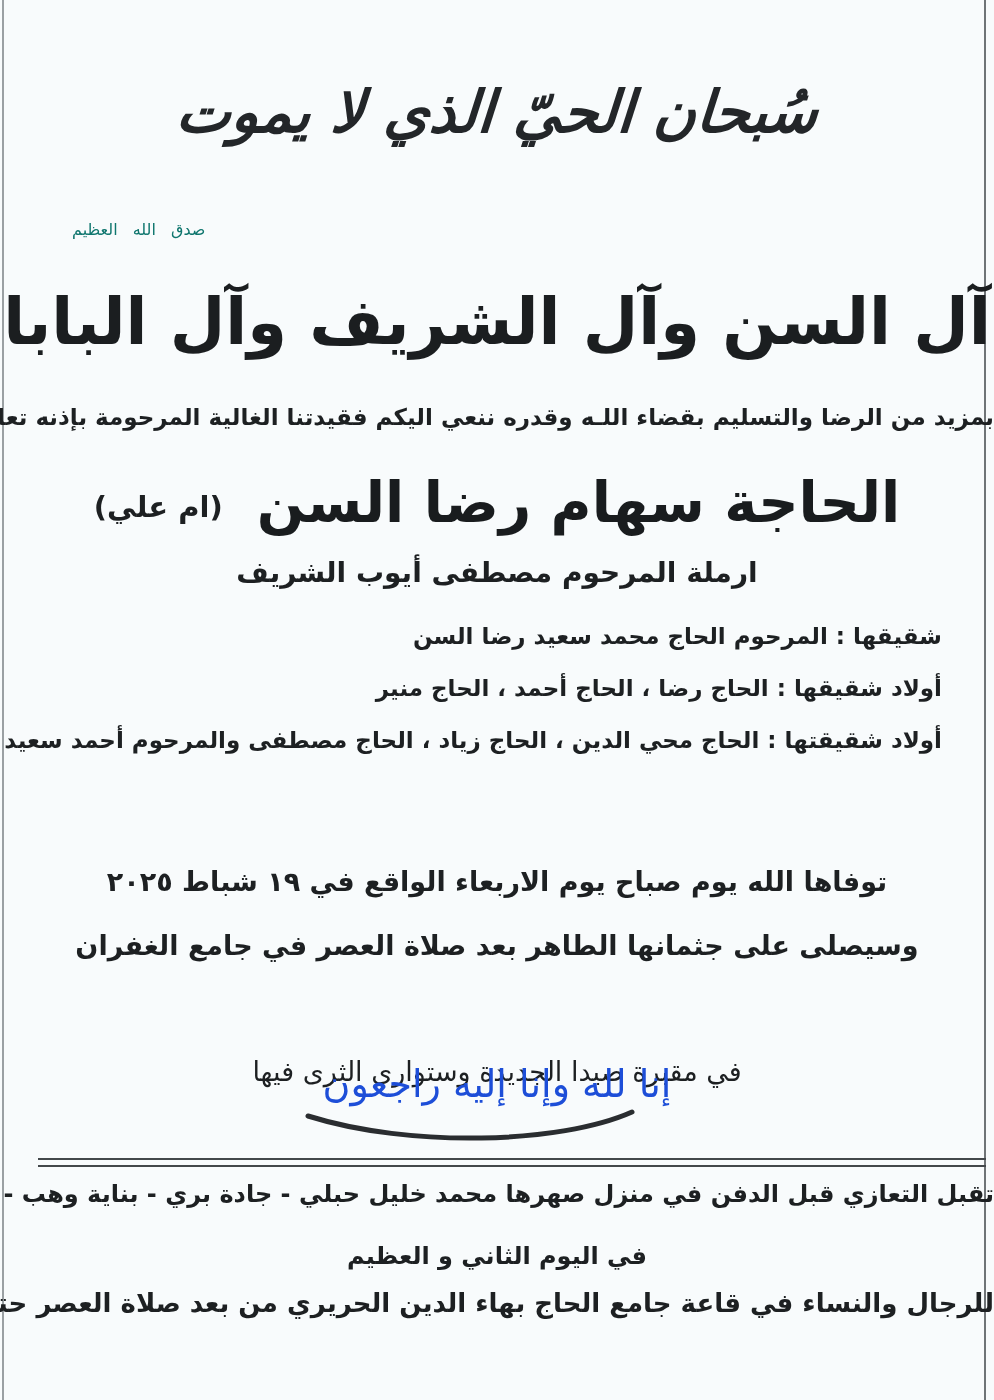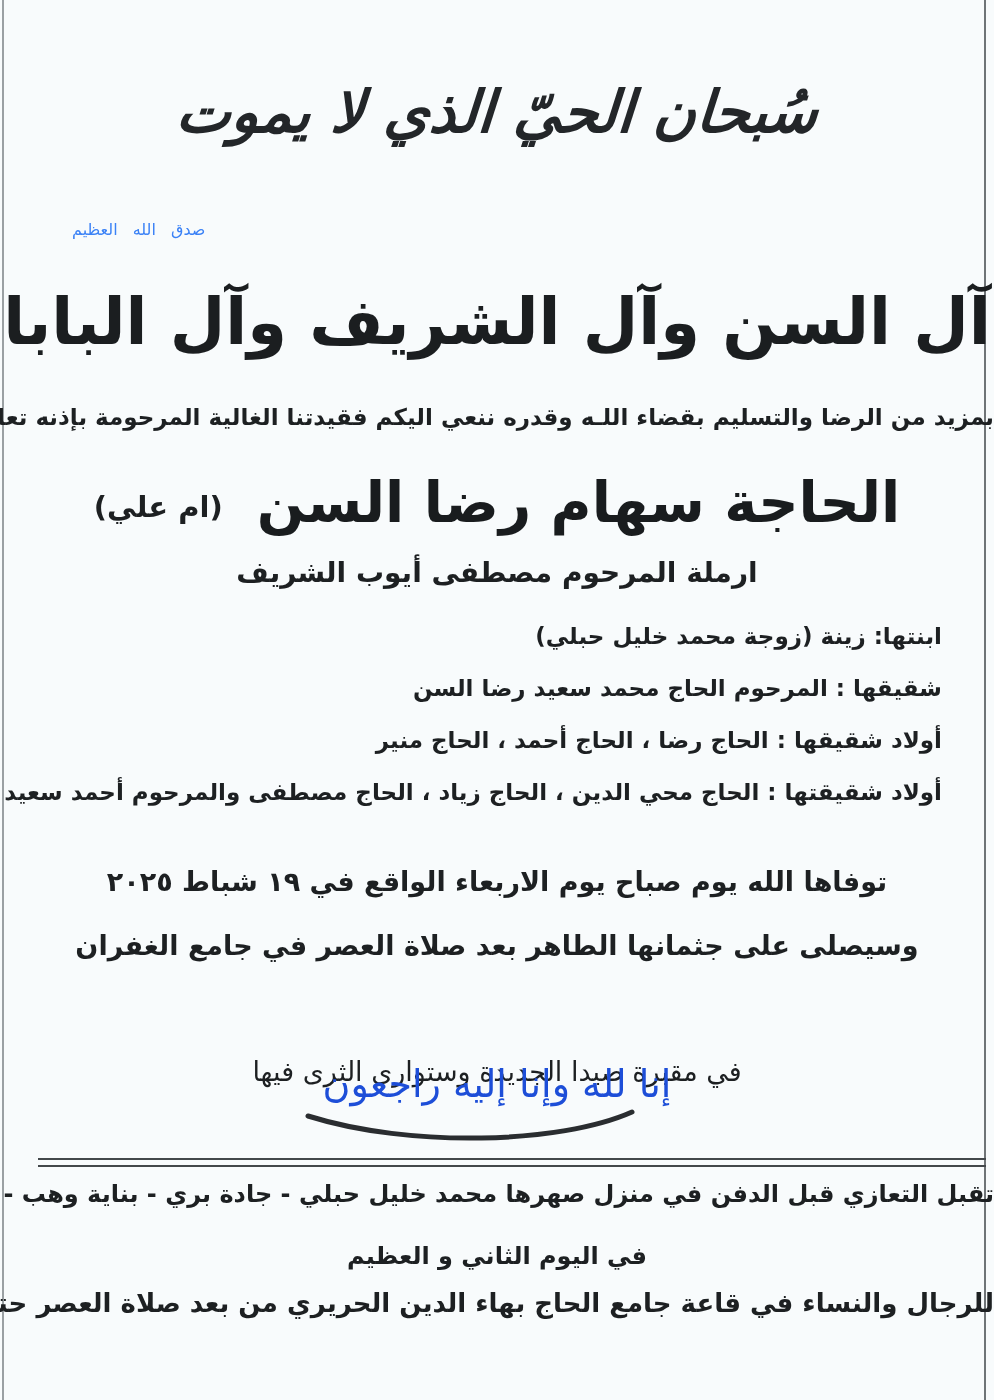--- a/index.html
+++ b/index.html
@@ -52,21 +52,21 @@
     font-size: 22px;
     font-weight: bold;
     color: #222528;
   }
 
   .verse-attribution {
     position: absolute;
     top: 220px;
     left: 72px;
     font-size: 16px;
-    color: #3b82f6;
+    color: #0f766e;
     word-spacing: 10px;
     direction: rtl;
   }
 
   .family-names {
     top: 272px;
     font-size: 64px;
     font-weight: bold;
     line-height: 100px;
     color: #1b1e20;
@@ -176,21 +176,20 @@
   <div class="centered intro-line">بمزيد من الرضا والتسليم بقضاء اللـه وقدره ننعي اليكم فقيدتنا الغالية المرحومة بإذنه تعالى</div>
 
   <div class="name-row">
     <span class="deceased-name">الحاجة سهام رضا السن</span>
     <span class="deceased-kunya">(ام علي)</span>
   </div>
 
   <div class="centered widow-line">ارملة المرحوم مصطفى أيوب الشريف</div>
 
   <div class="relatives">
-    <div class="rel-line">ابنتها: زينة (زوجة محمد خليل حبلي)</div>
     <div class="rel-line">شقيقها : المرحوم الحاج محمد سعيد رضا السن</div>
     <div class="rel-line">أولاد شقيقها : الحاج رضا ، الحاج أحمد ، الحاج منير</div>
     <div class="rel-line">أولاد شقيقتها : الحاج محي الدين ، الحاج زياد ، الحاج مصطفى والمرحوم أحمد سعيد البابا</div>
   </div>
 
   <div class="centered death-line">توفاها الله  يوم صباح يوم الاربعاء  الواقع في ١٩ شباط ٢٠٢٥</div>
 
   <div class="centered prayer-line">وسيصلى على جثمانها الطاهر بعد صلاة العصر في جامع الغفران</div>
 
   <div class="centered burial-line">في مقبرة صيدا الجديدة وستوارى الثرى فيها</div>

